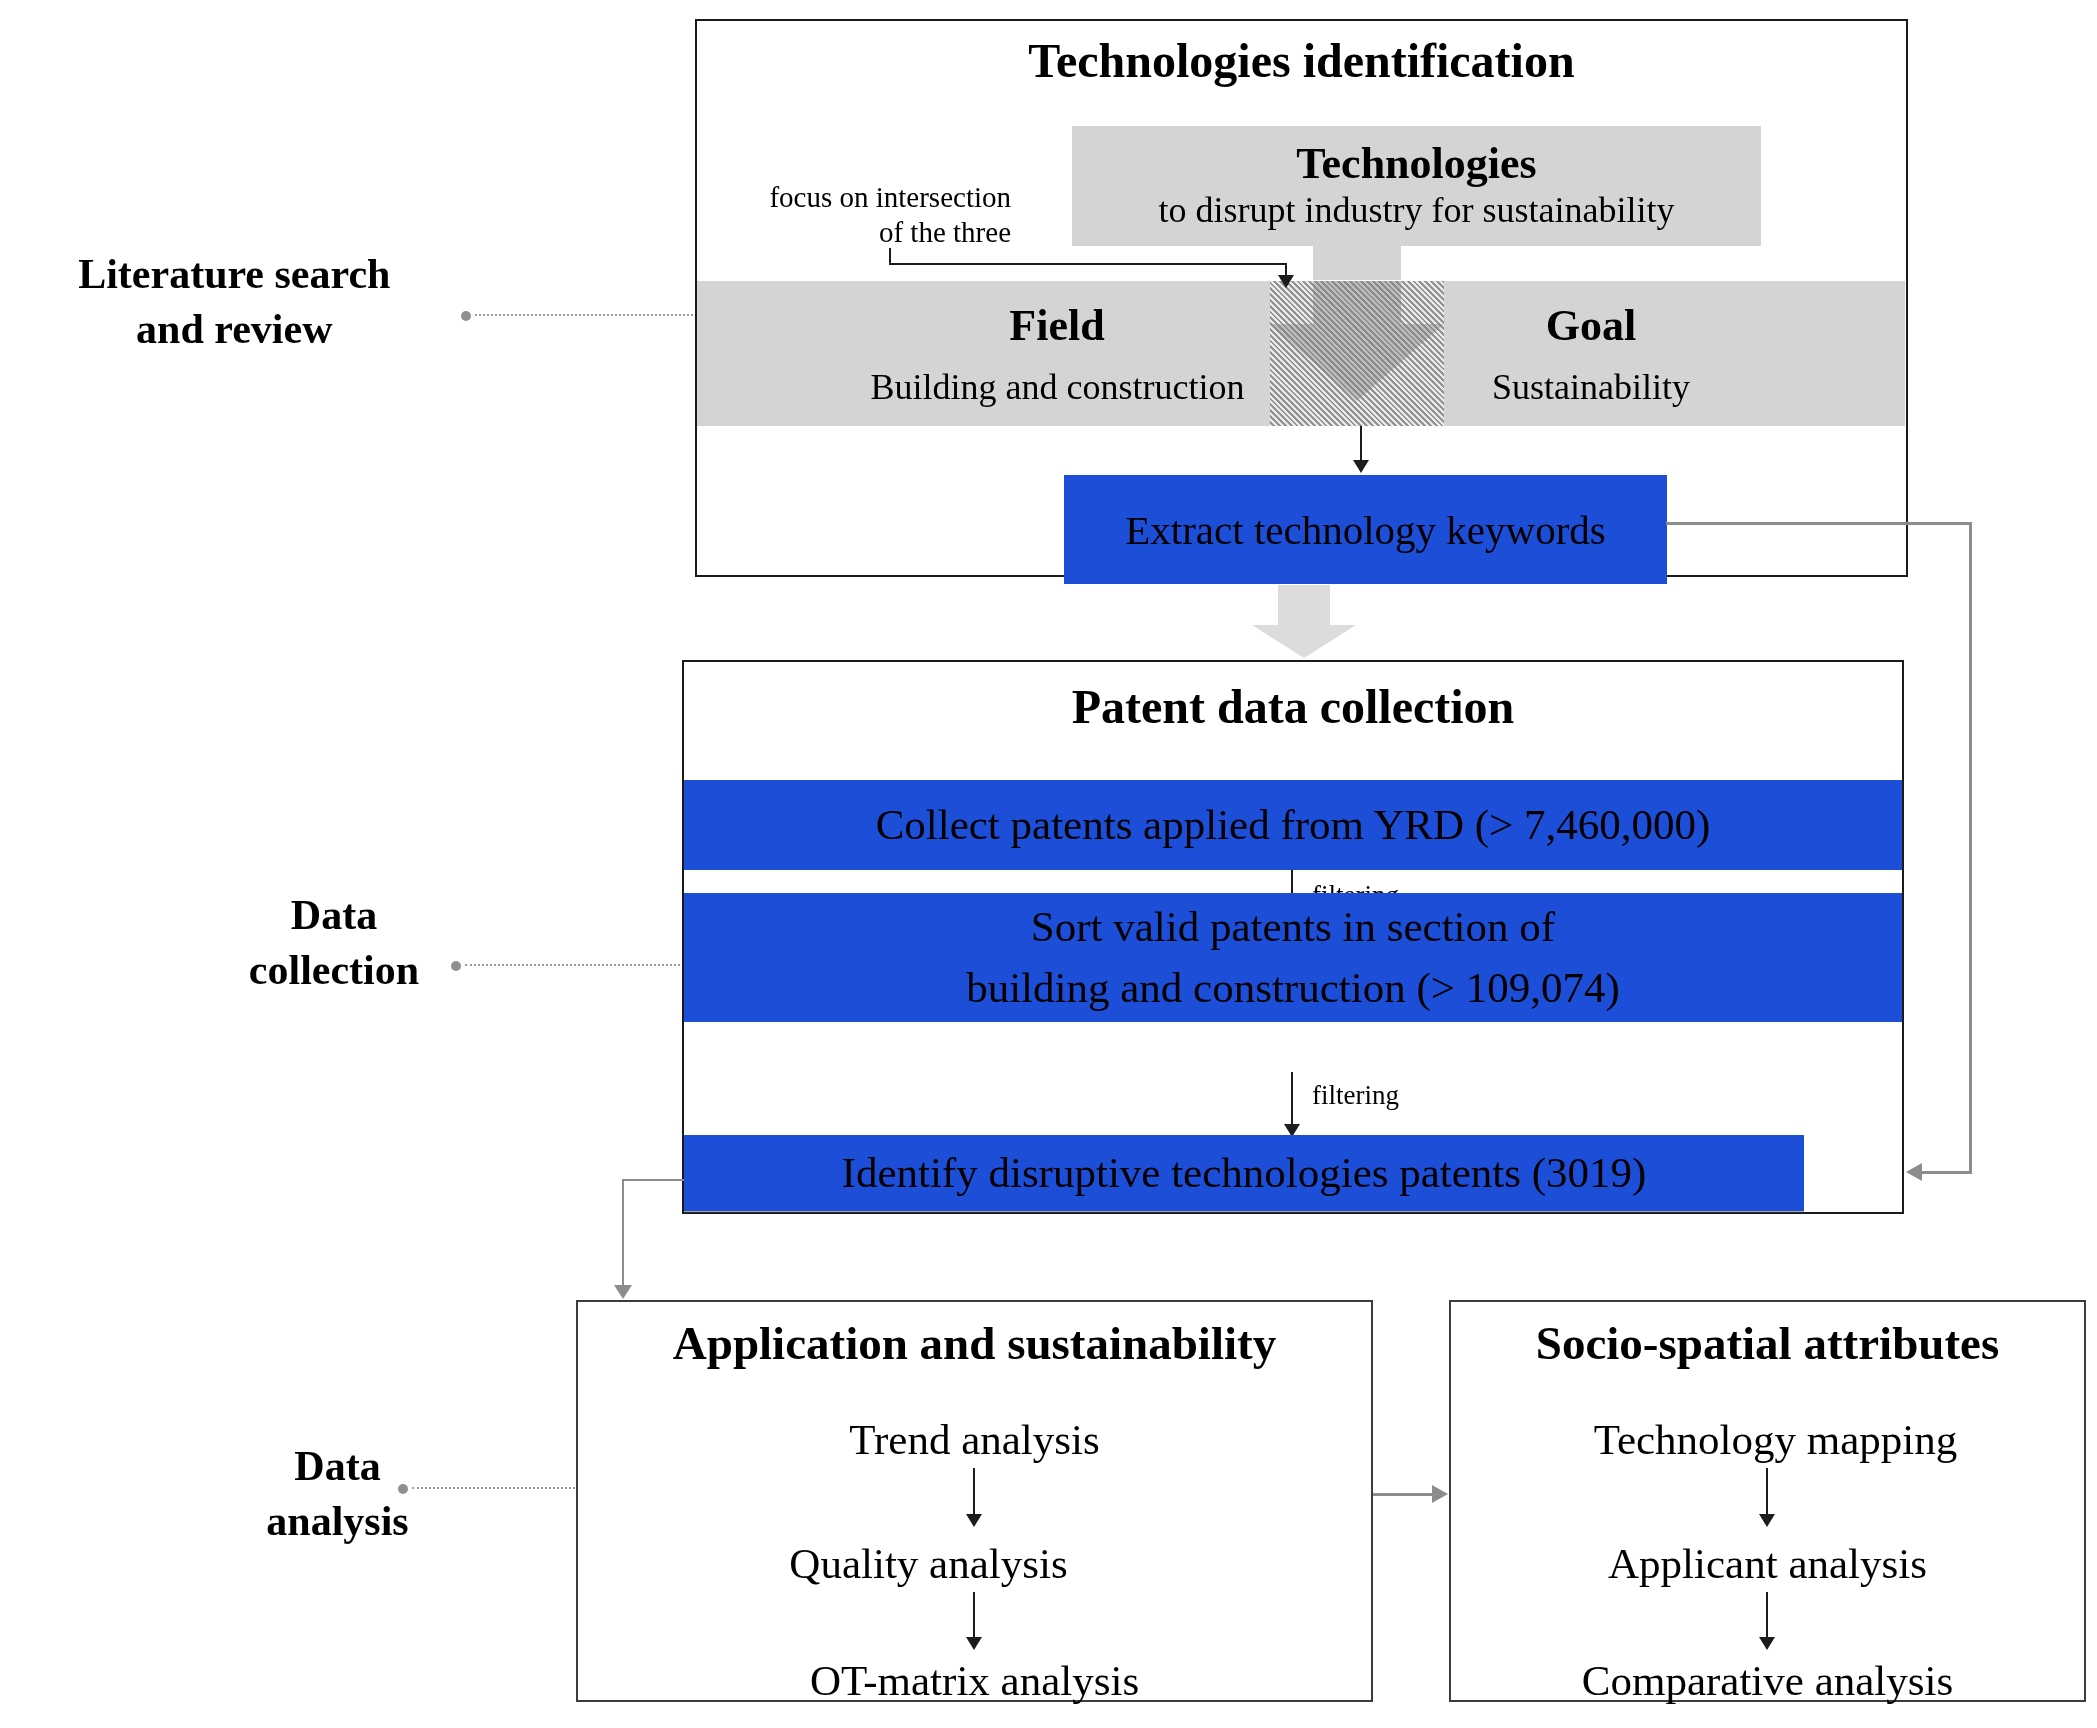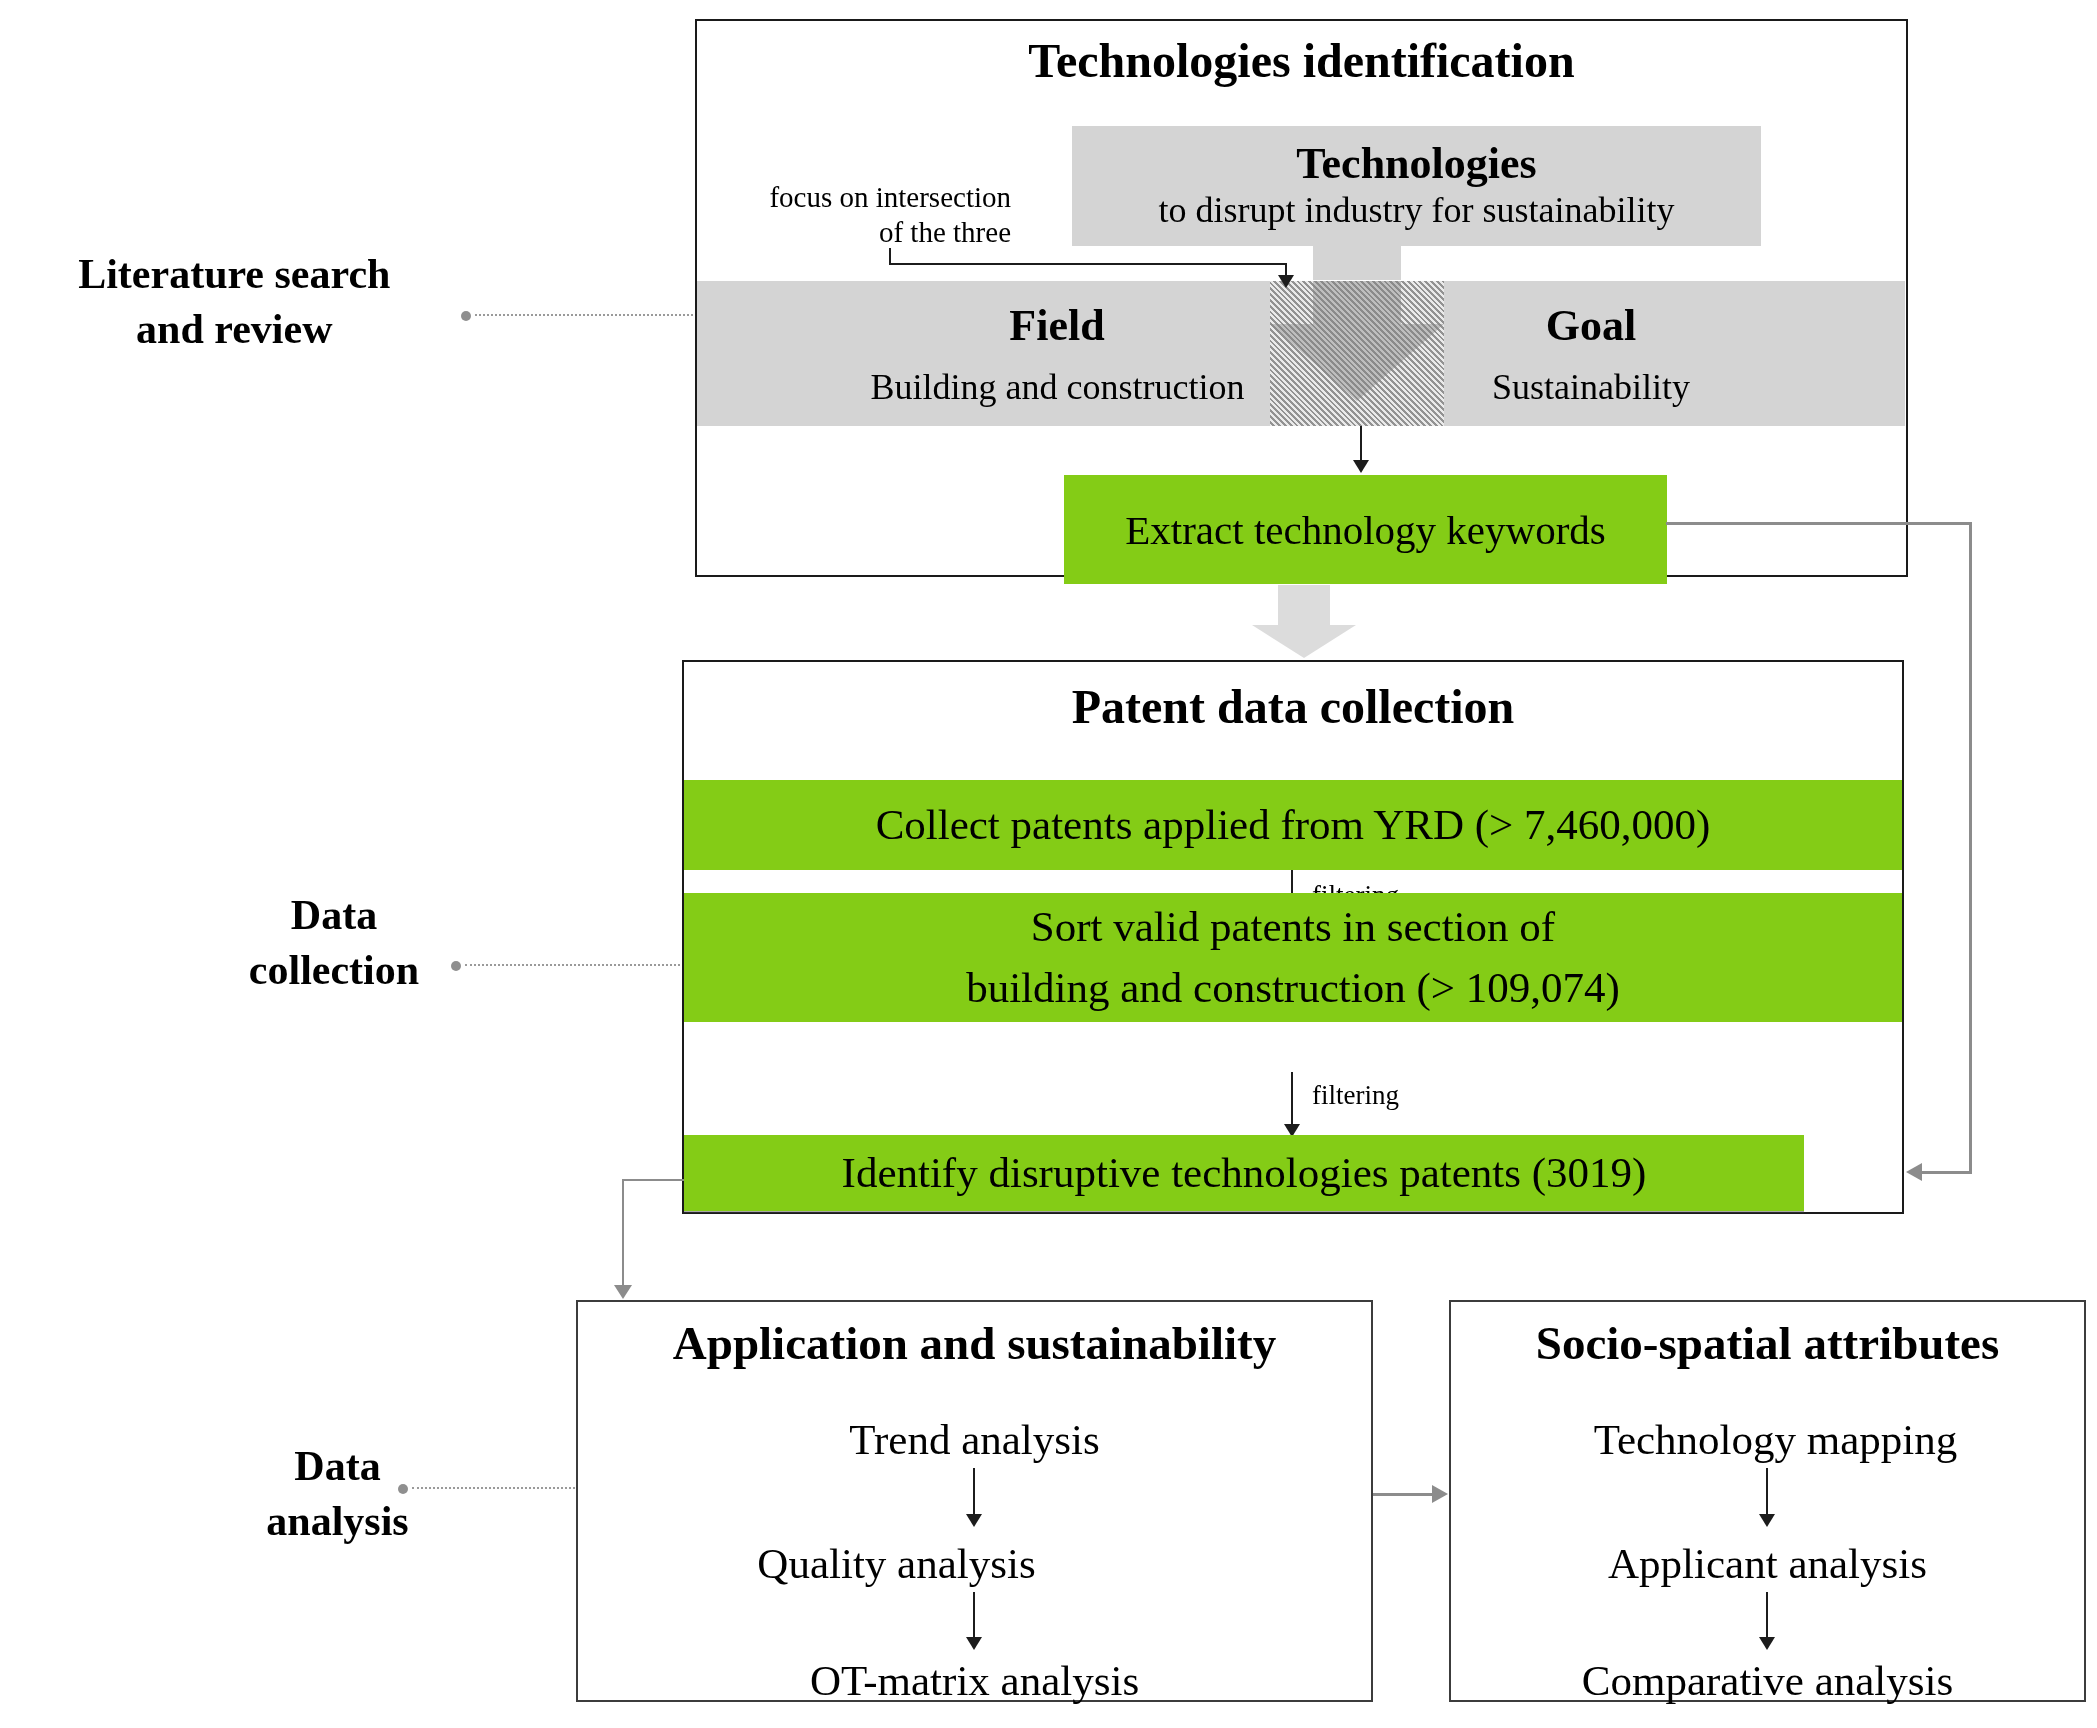--- a/index.html
+++ b/index.html
@@ -12,21 +12,21 @@
     overflow:hidden;
   }
   .abs{position:absolute;}
   .ctr{text-align:center;}
   .rt{text-align:right;}
   
   .frame{position:absolute;background:#ffffff;border:2.1px solid #1a1a1a;box-sizing:border-box;}
   .frame-soft{position:absolute;background:#ffffff;border:2.1px solid #3c3c3c;box-sizing:border-box;}
   
   .gray-dark{background:#d4d4d4;}
-  .gray-light{background:#84cc16;}
+  .gray-light{background:#1d4ed8;}
   
   .hatch{
     background:#d0d0d0;
     background-image:repeating-linear-gradient(45deg, rgba(255,255,255,0.55) 0px, rgba(255,255,255,0.55) 2.1px, rgba(96,96,96,0.55) 2.1px, rgba(96,96,96,0.55) 4.1px);
   }
   
   .line-black{position:absolute;background:#1c1c1c;}
   .line-gray{position:absolute;background:#8c8c8c;}
   .dotted{position:absolute;height:0;border-top:2.8px dotted #9a9a9a;}
   .dot{position:absolute;width:10.3px;height:10.3px;border-radius:50%;background:#8f8f8f;}
@@ -152,21 +152,21 @@
 
   <div class="line-gray" style="left:622px;top:1179px;width:62px;height:2.1px;"></div>
   <div class="line-gray" style="left:622px;top:1179px;width:2.1px;height:110px;"></div>
   <div class="tri tri-down-gray" style="left:614px;top:1285px;"></div>
 
   <div class="frame-soft" style="left:576px;top:1300px;width:797px;height:402px;"></div>
   <div class="abs ctr t-title" style="left:576px;top:1319px;width:797px;font-size:47px;">Application and sustainability</div>
   <div class="abs ctr t-body" style="left:576px;top:1410px;width:797px;">Trend analysis</div>
   <div class="line-black" style="left:973px;top:1468px;width:2.1px;height:48px;"></div>
   <div class="tri tri-down-sm" style="left:966px;top:1514px;"></div>
-  <div class="abs ctr t-body" style="left:576px;top:1534px;width:641px;">Quality analysis</div>
+  <div class="abs ctr t-body" style="left:608px;top:1534px;width:641px;">Quality analysis</div>
   <div class="line-black" style="left:973px;top:1592px;width:2.1px;height:48px;"></div>
   <div class="tri tri-down-sm" style="left:966px;top:1637px;"></div>
   <div class="abs ctr t-body" style="left:576px;top:1651px;width:797px;">OT-matrix analysis</div>
 
   <div class="line-gray" style="left:1373px;top:1493px;width:61px;height:2.8px;"></div>
   <div class="tri tri-right-gray" style="left:1432px;top:1485px;"></div>
 
   <div class="frame-soft" style="left:1449px;top:1300px;width:637px;height:402px;"></div>
   <div class="abs ctr t-title" style="left:1449px;top:1319px;width:637px;font-size:47px;">Socio-spatial attributes</div>
   <div class="abs ctr t-body" style="left:1449px;top:1410px;width:637px;margin-left:8px;">Technology mapping</div>

